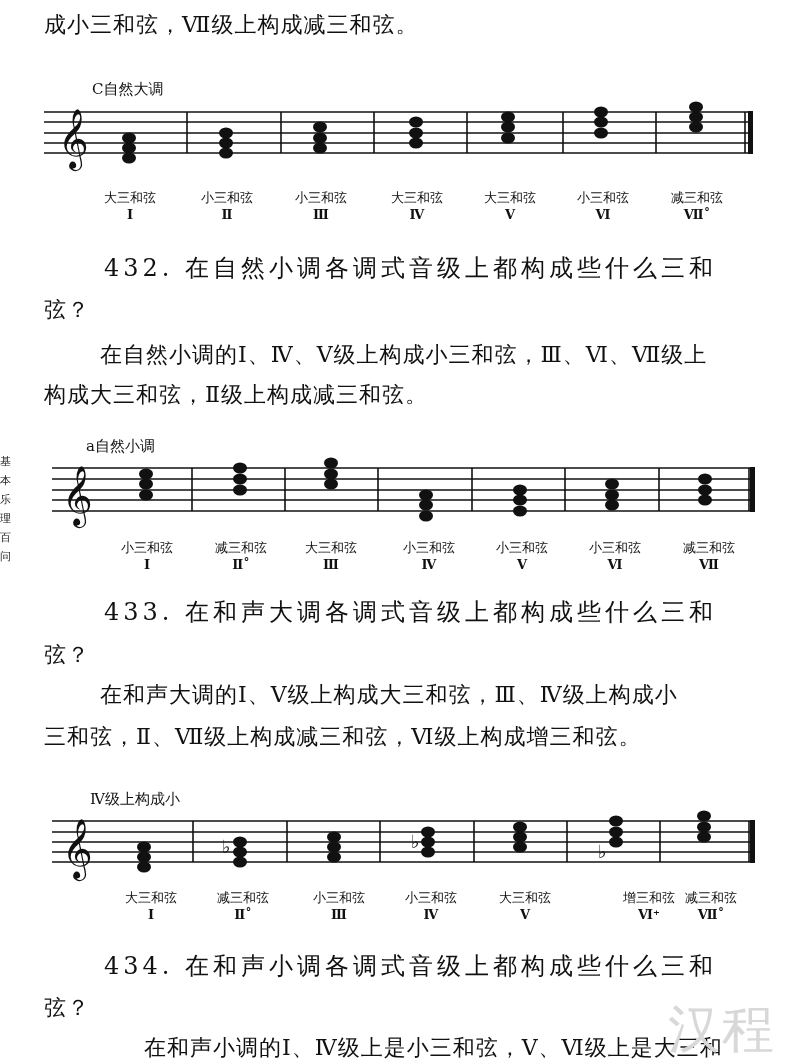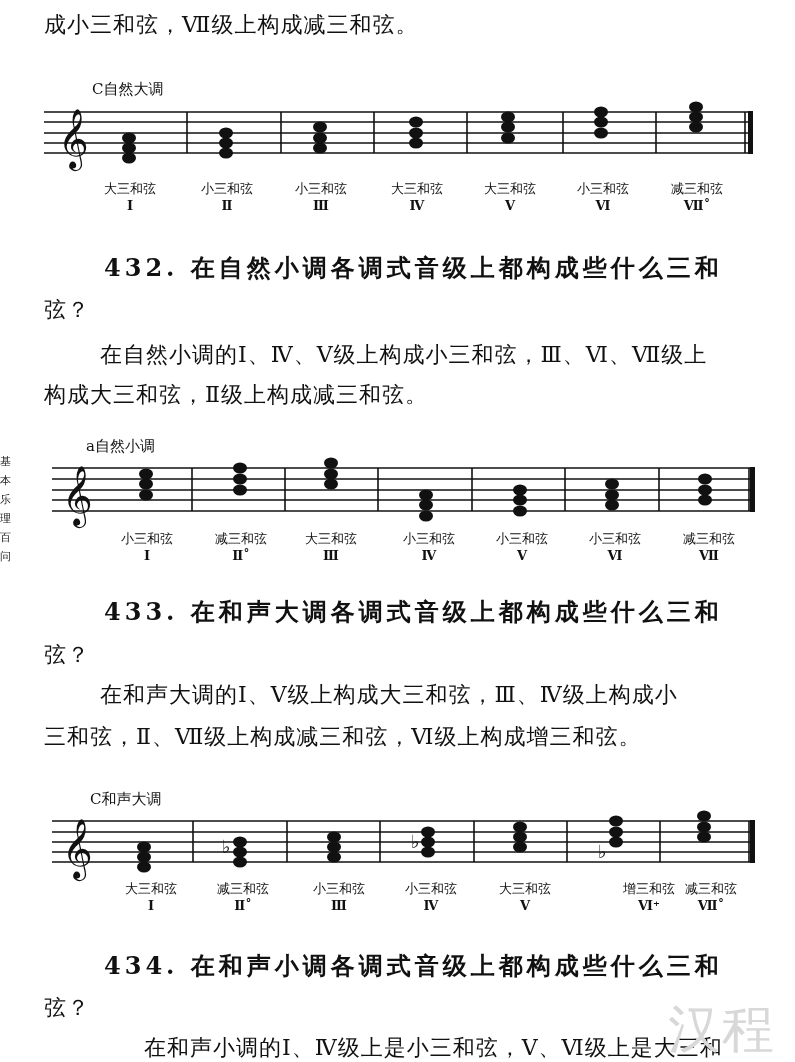--- a/index.html
+++ b/index.html
@@ -1,22 +1,22 @@
 <!DOCTYPE html>
 <html><head>
 <meta charset="utf-8">
 <style>
   html, body { margin: 0; padding: 0; background: #ffffff; }
   body { width: 795px; height: 1062px; position: relative; overflow: hidden;
          font-family: "DejaVu Serif", "Liberation Serif", serif; color: #111; }
   .line { position: absolute; white-space: nowrap; }
   .body-text { font-size: 22px; letter-spacing: 1px; }
-  .q-text { font-size: 24px; font-weight: bold; letter-spacing: 4px; }
+  .q-text { font-size: 24px; font-weight: normal; letter-spacing: 4px; }
   .scale-title { position: absolute; font-size: 15px; font-weight: normal; }
-  .label { position: absolute; font-size: 13px; text-align: center; width: 90px; line-height: 17px; }
+  .label { position: absolute; font-size: 13px; text-align: center; width: 90px; line-height: 17px; margin-top: 9px; }
   .label .name { display: block; }
   .label .num { display: block; font-weight: bold; font-size: 13px; }
   svg.staff { position: absolute; left: 0; }
   .side { position: absolute; left: 0; top: 452px; width: 12px; font-size: 11px;
           line-height: 19px; color: #222; }
   .watermark { position: absolute; left: 668px; top: 995px; color: #d8d8d8;
                font-family: "DejaVu Sans", sans-serif; }
   .watermark .big { font-size: 52px; letter-spacing: 2px; }
   .watermark .small { font-size: 8px; letter-spacing: 1px; display:block; margin-top:-6px; }
 </style>
@@ -172,21 +172,21 @@
     <span class="num">Ⅶ</span>
   </div>
 
 <div class="side">基本乐理百问</div>
 
 <div class="line q-text" style="left:104px; top:596px;">433. 在和声大调各调式音级上都构成些什么三和</div>
 <div class="line body-text" style="left:44px; top:640px;">弦？</div>
 <div class="line body-text" style="left:100px; top:680px;">在和声大调的Ⅰ、Ⅴ级上构成大三和弦，Ⅲ、Ⅳ级上构成小</div>
 <div class="line body-text" style="left:44px; top:722px;">三和弦，Ⅱ、Ⅶ级上构成减三和弦，Ⅵ级上构成增三和弦。</div>
 
-<div class="scale-title" style="left:90px; top:790px;">C和声大调</div>
+<div class="scale-title" style="left:90px; top:790px;">Ⅳ级上构成小</div>
 <svg class="staff" width="795" height="80" style="top:805px;" viewBox="0 805 795 80">
   <g stroke="#111" stroke-width="1.6">
     <line x1="52" y1="821" x2="752" y2="821"></line>
       <line x1="52" y1="832" x2="752" y2="832"></line>
     <line x1="52" y1="842" x2="752" y2="842"></line>
       <line x1="52" y1="852" x2="752" y2="852"></line>
     <line x1="52" y1="862" x2="752" y2="862"></line>
     <line x1="193" y1="821" x2="193" y2="862"></line>
       <line x1="287" y1="821" x2="287" y2="862"></line>
     <line x1="380" y1="821" x2="380" y2="862"></line>

